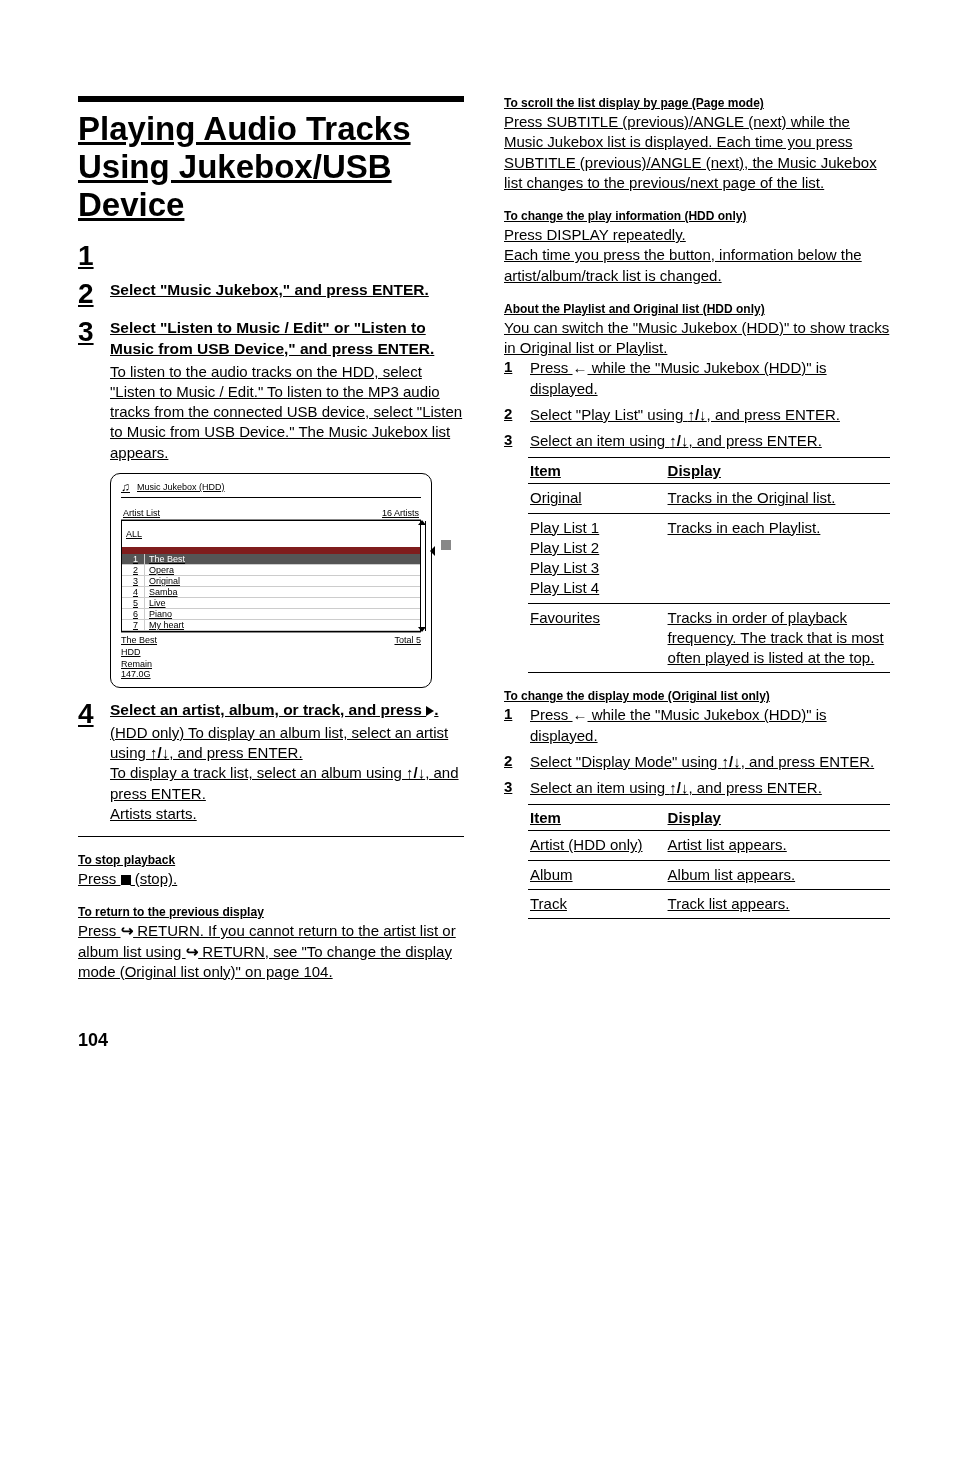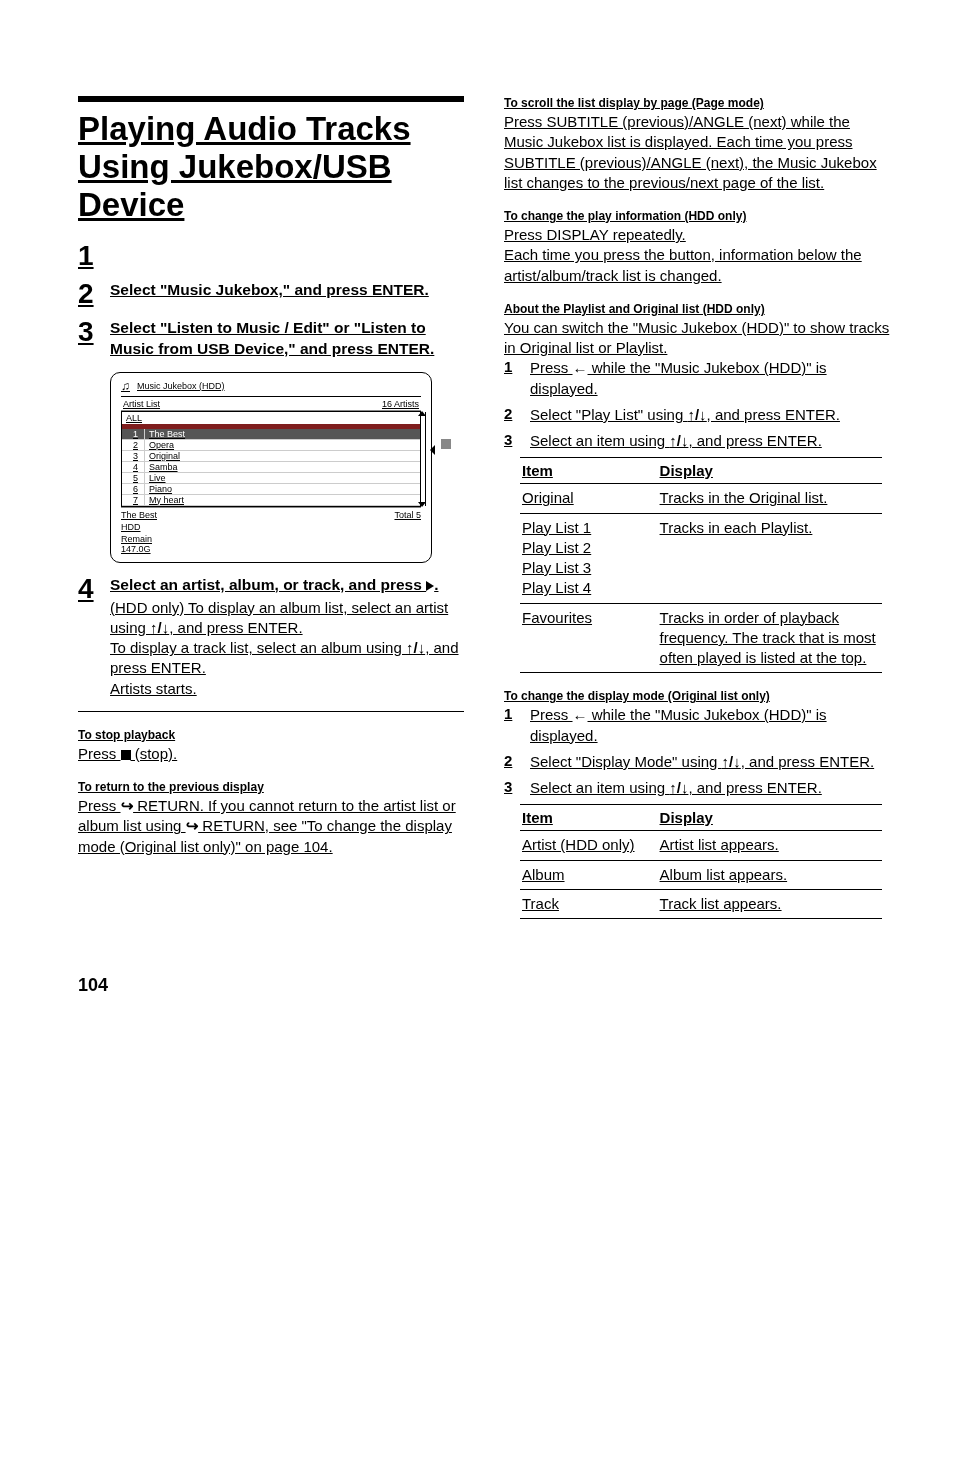--- a/index.html
+++ b/index.html
@@ -93,21 +93,21 @@
     margin: 8px 0 12px 32px;
     padding: 6px 10px 8px 10px;
     font-size: 9px;
     position: relative;
   }
   .jb-header {
     display: flex;
     align-items: center;
     border-bottom: 1px solid #000;
     padding-bottom: 3px;
-    margin-bottom: 2px;
+    margin-bottom: 10px;
   }
   .jb-note {
     width: 10px; height: 14px;
     display: inline-block;
     margin-right: 6px;
   }
   .jb-note::before {
     content: "♫";
     font-size: 12px;
   }
@@ -129,22 +129,22 @@
     font-size: 9px;
     border-bottom: 1px solid #888;
     padding: 0 2px 1px 2px;
   }
   .jb-list {
     border: 1px solid #000;
     font-size: 9px;
     position: relative;
   }
   .jb-all {
-    border-bottom: 5px solid #7f1d1d;
-    padding: 1px 4px;
+    border-bottom: 7px solid #7f1d1d;
+    padding: 8px 4px;
   }
   .jb-item {
     display: flex;
     border-bottom: 1px solid #ccc;
     padding: 0px 2px;
     font-size: 9px;
   }
   .jb-item:last-child { border-bottom: none; }
   .jb-item .n { width: 14px; text-align: right; padding-right: 6px; border-right: 1px solid #ccc; }
   .jb-item .t { padding-left: 4px; flex:1; }
@@ -209,21 +209,21 @@
     content:"↩";
     font-weight:bold;
     display:inline-block;
     transform: scaleX(-1);
   }
 
   table.info {
     border-collapse: collapse;
     width: 100%;
     font-size: 15px;
-    margin: 4px 0 8px 16px;
+    margin: 4px 0 8px 24px;
     width: calc(100% - 24px);
   }
   table.info th {
     text-align: left;
     font-weight: bold;
     border-top: 1.5px solid #000;
     border-bottom: 1px solid #000;
     padding: 4px 6px 4px 2px;
   }
   table.info td {
@@ -261,20 +261,21 @@
         <div class="step-num">2</div>
         <div class="step-body">
           <div class="head">Select "Music Jukebox," and press ENTER.</div>
         </div>
       </div>
 
       <div class="step">
         <div class="step-num">3</div>
         <div class="step-body">
           <div class="head">Select "Listen to Music / Edit" or "Listen to Music from USB Device," and press ENTER.</div>
+          <div>To listen to the audio tracks on the HDD, select "Listen to Music / Edit." To listen to the MP3 audio tracks from the connected USB device, select "Listen to Music from USB Device." The Music Jukebox list appears.</div>
         </div>
       </div>
 
       <div class="jukebox">
         <div class="jb-header">
           <span class="jb-note"></span>
           <span>Music Jukebox (HDD)</span>
         </div>
         <div class="jb-row">
           <div class="jb-right">

